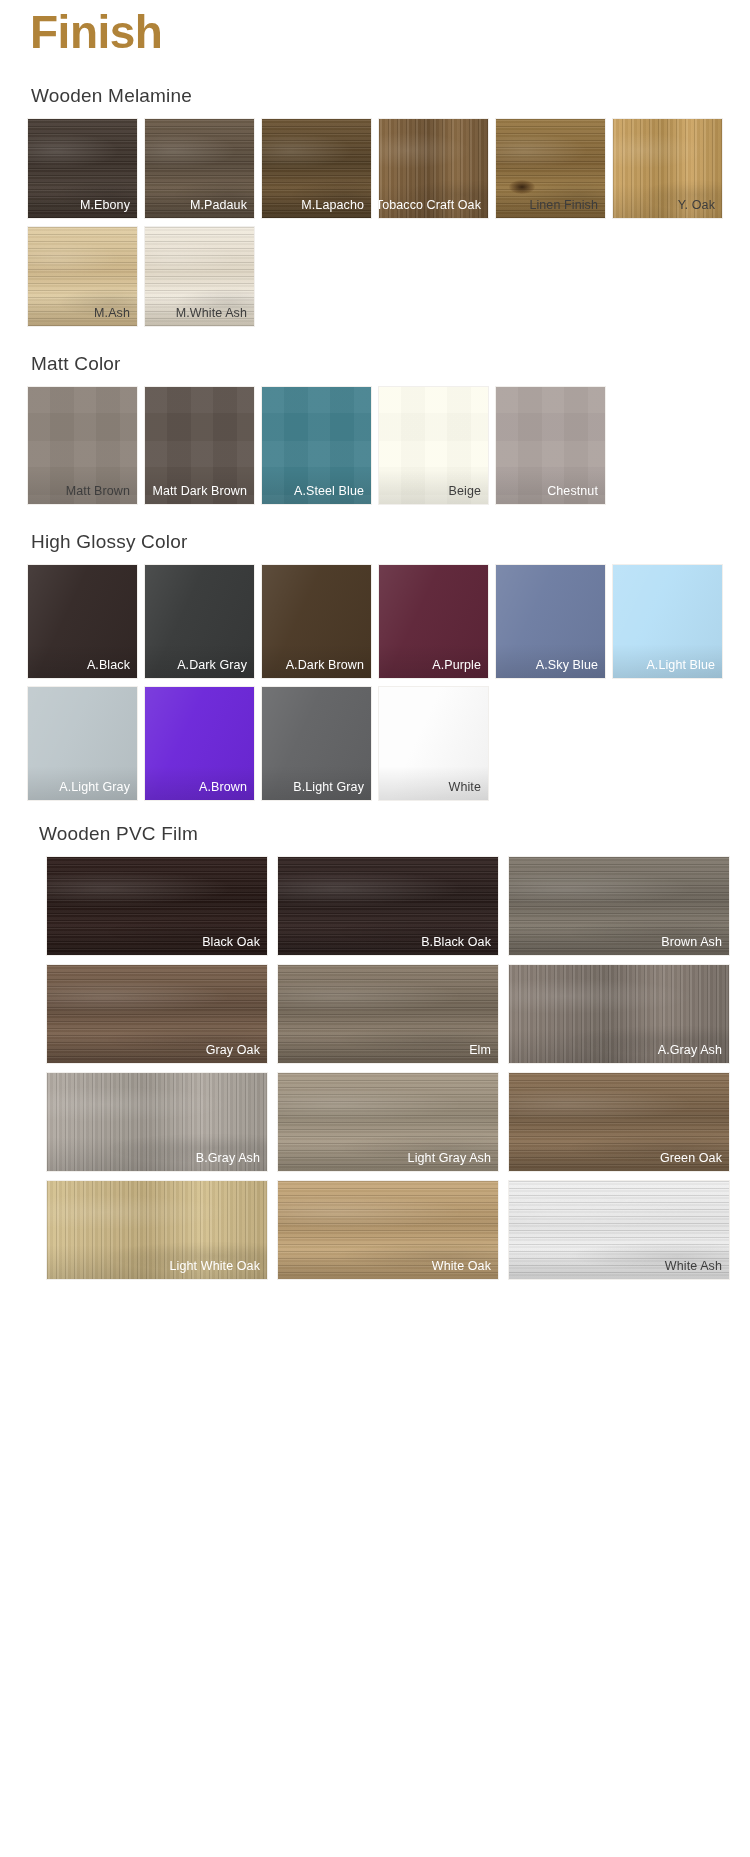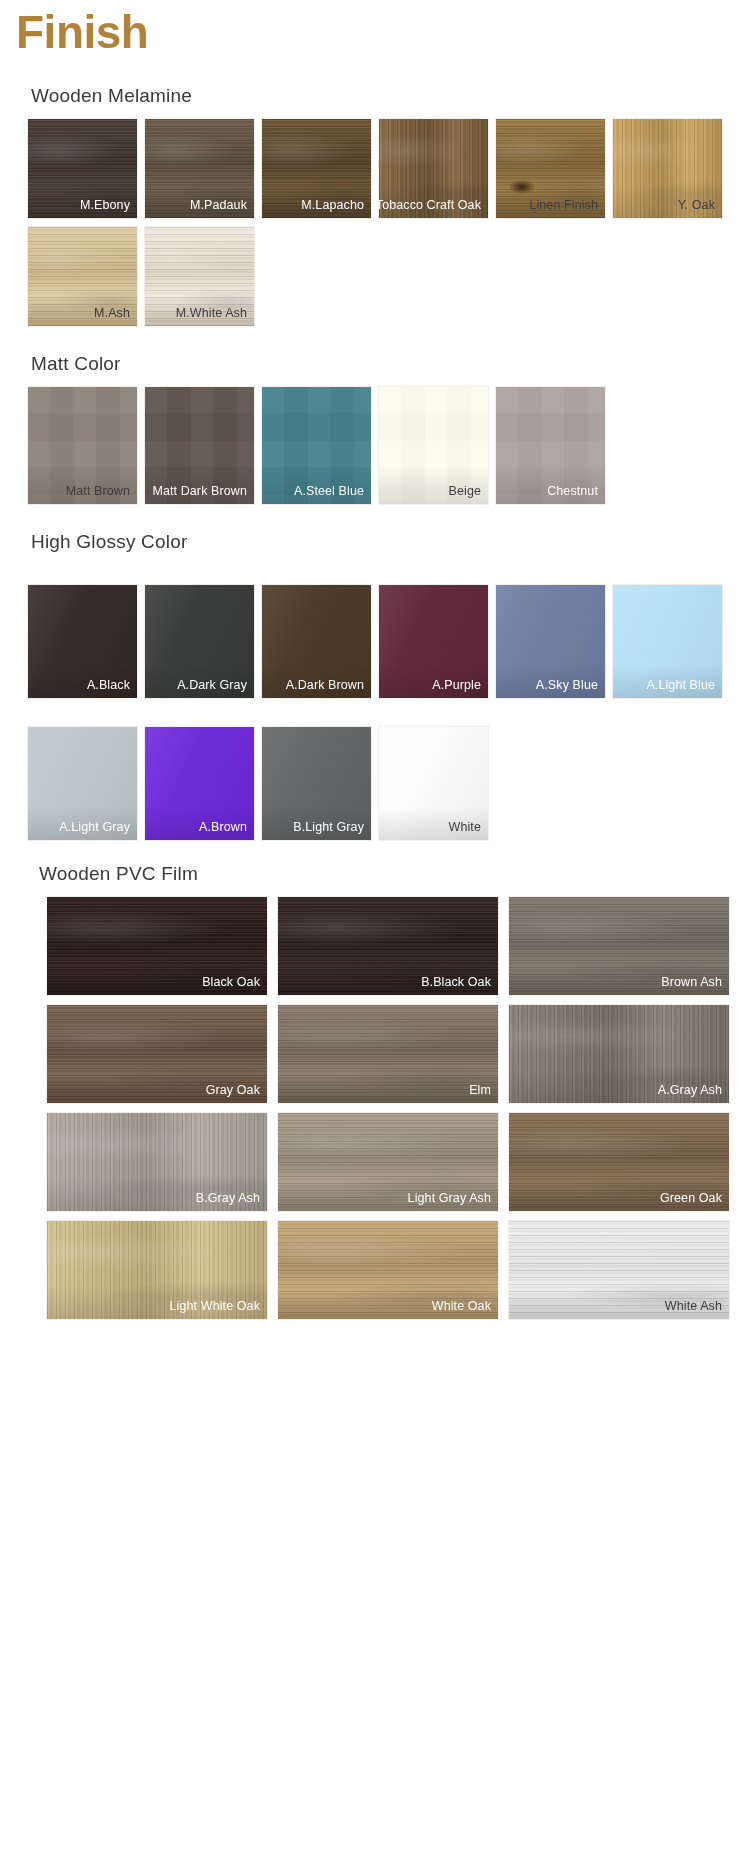--- a/index.html
+++ b/index.html
@@ -6,21 +6,21 @@
   html, body {
     width: 750px;
     background: #ffffff;
     font-family: "Liberation Sans", sans-serif;
   }
   body { width: 750px; height: 1857px; position: relative; overflow: hidden; }
 
   .page { width: 750px; min-height: 1857px; background: #fff; position: relative; }
 
   
-  .title-wrap { padding: 6px 0 0 16px; }
+  .title-wrap { padding: 6px 0 0 30px; }
   .page-title {
     font-size: 46px;
     font-weight: bold;
     color: #b08339;
     letter-spacing: -0.5px;
     line-height: 1.15;
   }
 
   
   .section { margin-top: 26px; }
@@ -44,21 +44,21 @@
   .grid.cols3 { grid-template-columns: repeat(3, 1fr); padding: 0 20px 0 34px; gap: 8px 9px; }
 
   .swatch {
     position: relative;
     overflow: hidden;
     border: 1px solid #f1efec;
     display: block;
   }
   .grid.cols4 .swatch { height: 101px; }
   .section.matt .grid .swatch { height: 119px; }
-  .section.glossy .grid .swatch { height: 115px; margin-top: 20px; }
+  .section.glossy .grid .swatch { height: 115px; }
   .grid.cols3 .swatch { height: 100px; }
 
   .swatch .label {
     position: absolute;
     right: 7px;
     bottom: 5px;
     font-size: 12.5px;
     line-height: 1.2;
     letter-spacing: 0.1px;
     z-index: 6;

